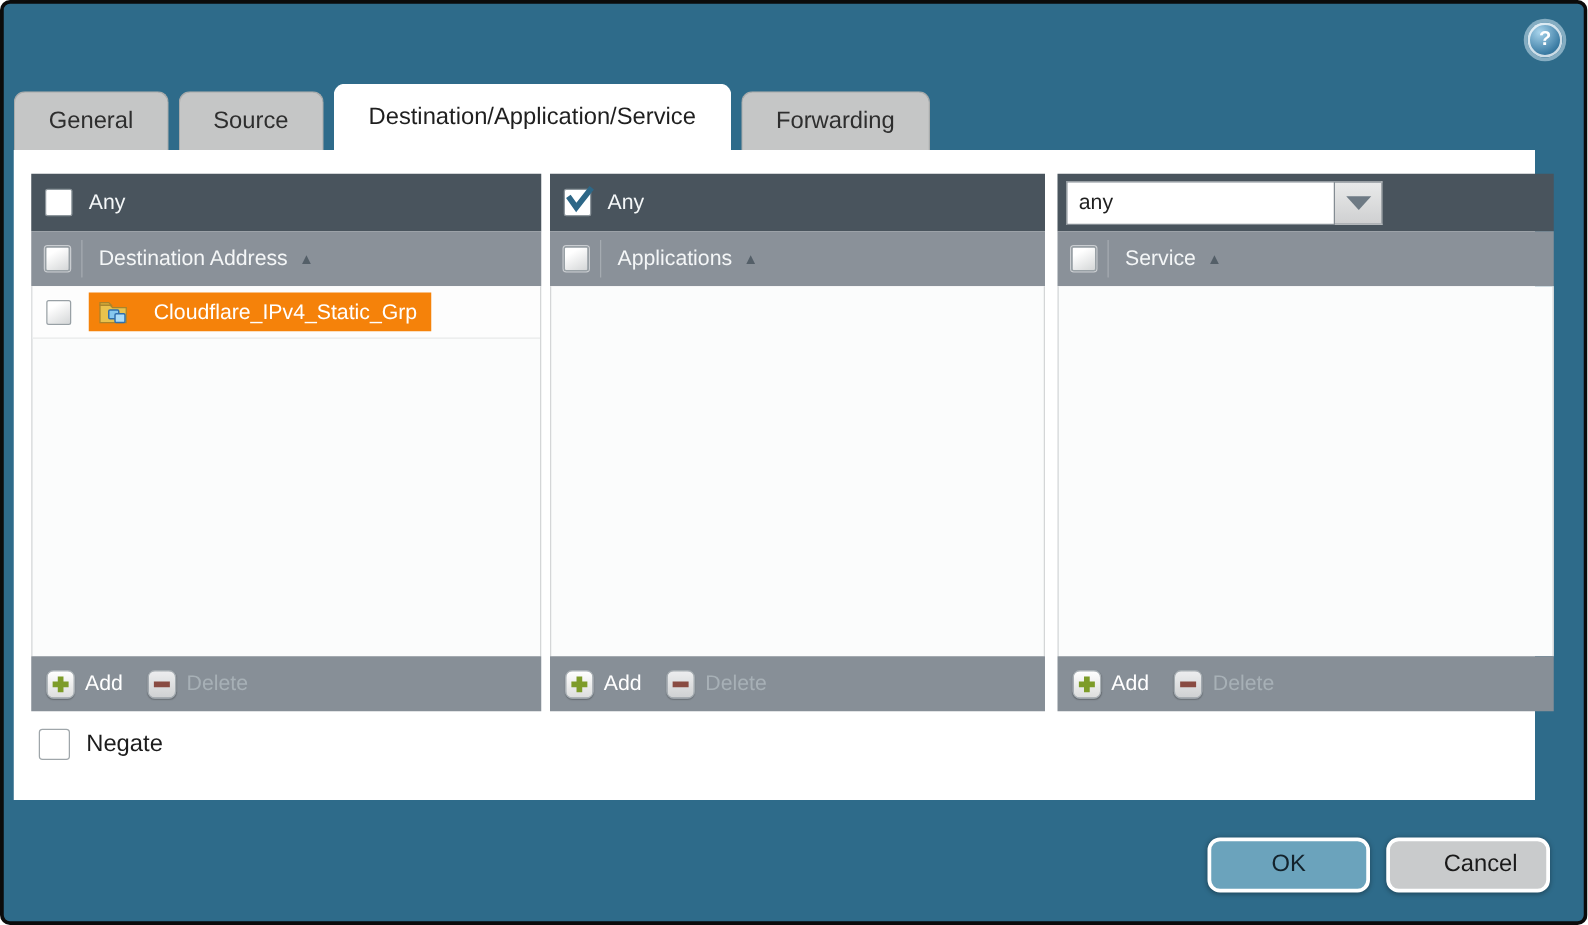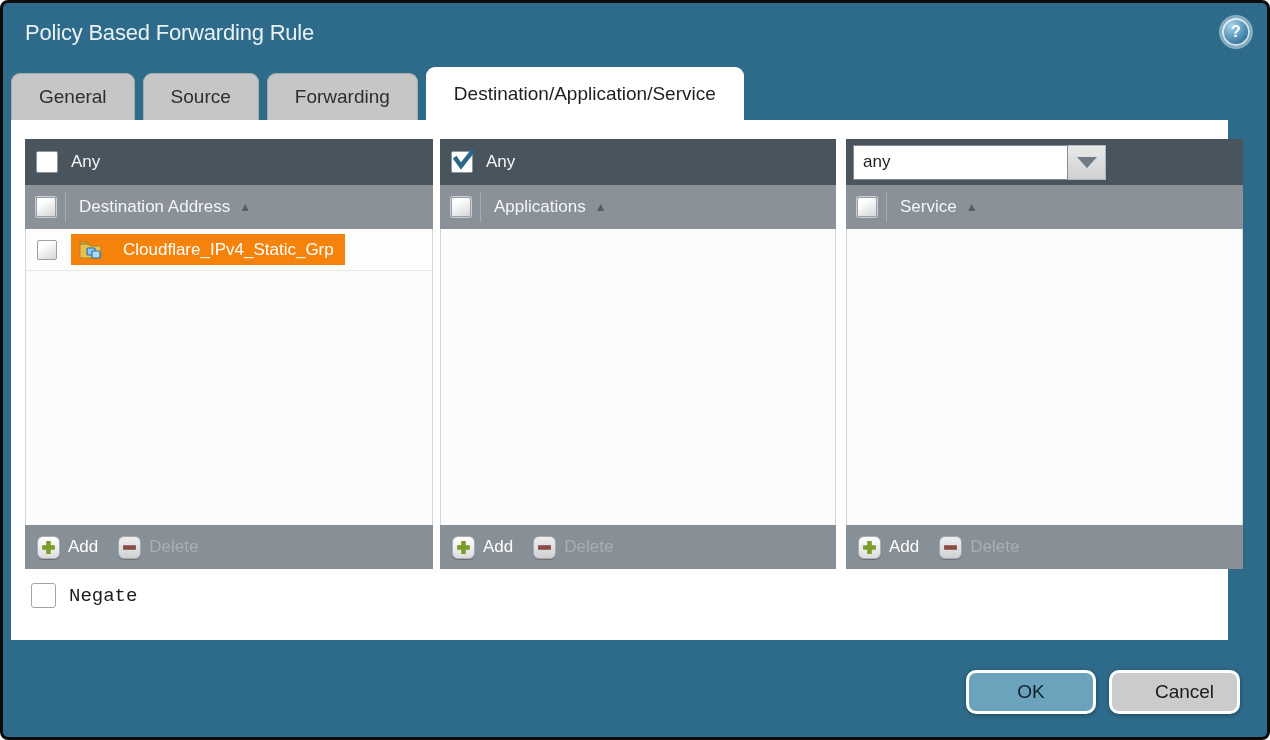--- a/index.html
+++ b/index.html
@@ -55,50 +55,49 @@
               background:linear-gradient(150deg,#ffffff 25%,#d7d9da 95%);
               box-shadow:0 0 0 1px rgba(255,255,255,.55); }
   
   .dropdown { display:flex; margin-left:-4px; cursor:pointer; }
   .dd-value { width:215px; height:35px; background:#fff; border:1px solid #848c93; font-size:17px; color:#1f1f1f;
               display:flex; align-items:center; padding-left:9px; }
   .dd-btn { width:38px; height:35px; background:linear-gradient(#e9eaea,#cfd0d1); border:1px solid #b4b8bb; border-left:none;
             display:flex; align-items:center; justify-content:center; }
   .dd-arrow { width:0; height:0; border-left:10px solid transparent; border-right:10px solid transparent; border-top:11px solid #6e7a84; }
   
-  .negate-row { position:absolute; left:20px; top:463px; display:flex; align-items:center;font-family:Liberation Mono, monospace; }
+  .negate-row { position:absolute; left:20px; top:463px; display:flex; align-items:center; }
   .cb-negate { width:25px; height:25px; background:#fff; border:1px solid #9fa6aa; border-radius:3px; }
   .negate-lbl { font-size:19px; color:#1c1c1c; margin-left:13px; }
   
   .btn { position:absolute; top:667px; height:44px; border:3px solid #ffffff; border-radius:10px;
          font-family:"Liberation Sans", sans-serif; font-size:19px; color:#13222b; cursor:pointer;
          box-shadow:0 1px 4px rgba(0,0,0,.35); }
   .btn-ok { left:963px; width:130px; background:#6ba3bc; }
   .btn-cancel { left:1106px; width:131px; background:#c9cbcc; color:#1a1a1a;padding-left:20px; }
 </style>
 </head>
 <body>
 
 <div class="dialog">
 
-  <div class="title">Policy Based Forwarding Rule</div>
   <div class="help">?</div>
 
   <div class="tabs">
     <div class="tab">
       <span>General</span>
     </div>
     <div class="tab">
       <span>Source</span>
     </div>
+    <div class="tab active">
+      <span>Destination/Application/Service</span>
+    </div>
     <div class="tab">
       <span>Forwarding</span>
-    </div>
-    <div class="tab active">
-      <span>Destination/Application/Service</span>
     </div>
   </div>
 
   <div class="content">
 
     <div class="col col1">
       <div class="topbar">
         <span class="cb cb-plain"></span>
         <span class="any-lbl">Any</span>
       </div>

